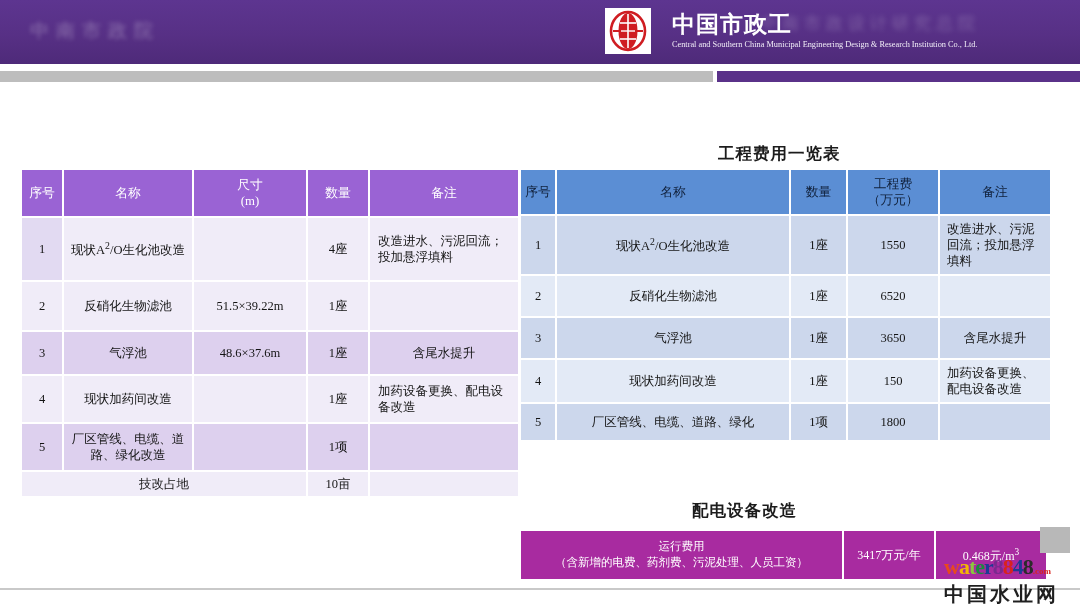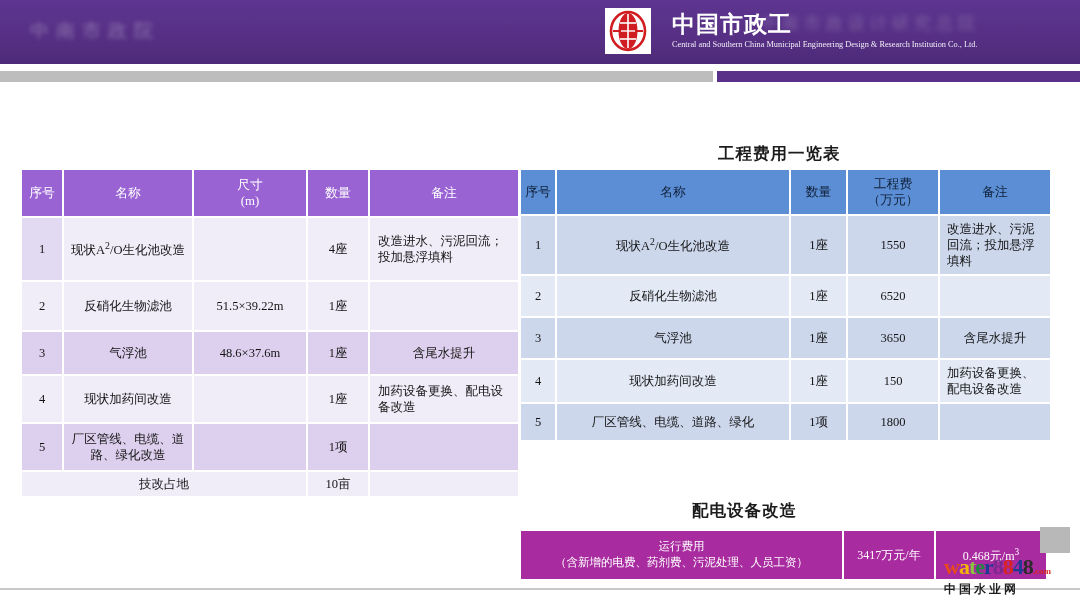--- a/index.html
+++ b/index.html
@@ -159,21 +159,21 @@
     font-family: Liberation Serif, serif;
     font-size: 22px; font-weight: bold; line-height: 1;
     letter-spacing: -1px;
     white-space: nowrap;
   }
   .wm-line1 span { display: inline; }
   .wm-dotcom { font-size: 9px; font-weight: bold; color: #d8231e; letter-spacing: 0; }
   .wm-line2 {
     margin-top: 3px;
     font-family: Liberation Mono, monospace;
-    font-size: 12px; font-weight: bold; color: #1f1f1f;
+    font-size: 20px; font-weight: bold; color: #1f1f1f;
     letter-spacing: 3px; white-space: nowrap;
   }
   .wm-box {
     position: absolute; left: 1040px; top: 527px; width: 30px; height: 26px;
     background: #b8b8b8;
   }
   .footer-rule {
     position: absolute; left: 0; top: 588px; width: 1080px; height: 2px;
     background: #c9c9c9;
   }

